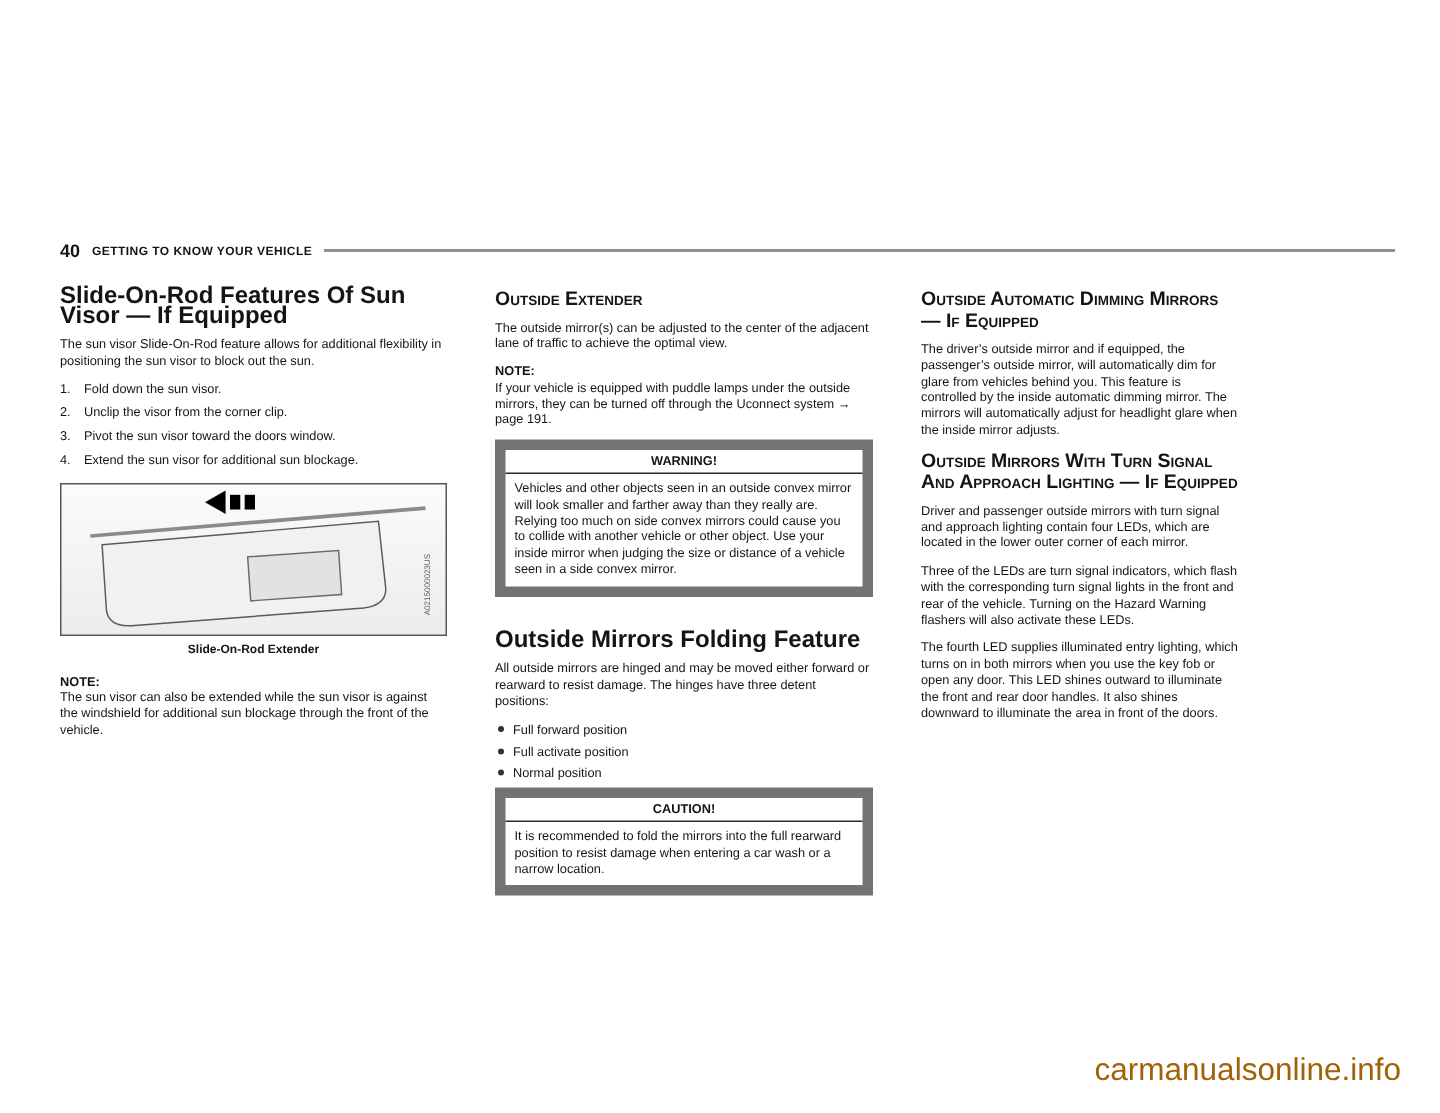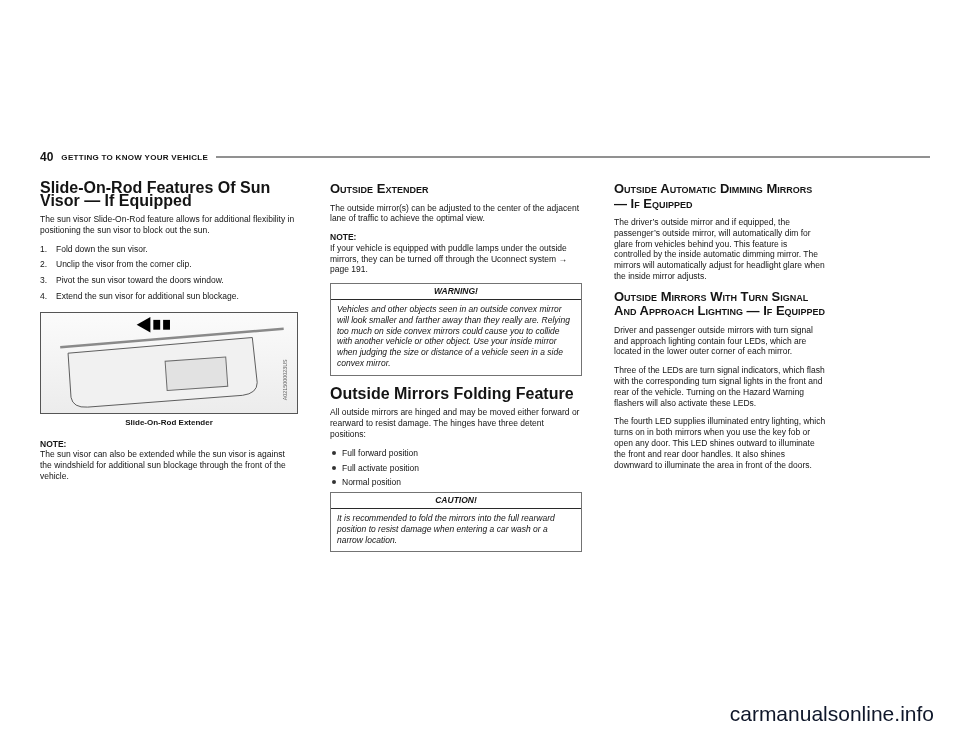--- a/index.html
+++ b/index.html
@@ -2,21 +2,21 @@
 <html><head>
 <meta charset="utf-8">
 <style>
   * { box-sizing: border-box; }
   html, body { margin: 0; padding: 0; }
   body {
     width: 960px; height: 742px; position: relative; overflow: hidden;
     background: #ffffff; color: #141414;
     font-family: "Liberation Sans", sans-serif;
   }
-  .page { position: absolute; left: 40px; top: 150px; width: 890px; }
+  .page { position: absolute; left: 40px; top: 160px; width: 890px; }
 
   .header-row { display: flex; align-items: center; }
   .page-num { font-size: 12px; font-weight: 700; margin-right: 8px; }
   .chapter { font-size: 8px; font-weight: 700; letter-spacing: .3px; }
   .header-rule { flex: 1; height: 2px; background: #919191; margin-left: 8px; }
 
   .columns { display: flex; margin-top: 18px; }
   .col { font-size: 8.5px; line-height: 10.8px; }
   .col1 { width: 258px; margin-right: 32px; }
   .col2 { width: 252px; margin-right: 32px; }
@@ -30,31 +30,31 @@
 
   .steps { margin: 2px 0 0; }
   .step { display: flex; margin-bottom: 5px; }
   .step-num { width: 16px; flex: none; }
 
   .fig { margin: 10px 0 0; }
   .fig-box { border: 1px solid #555; background: linear-gradient(180deg, #fbfbfb, #ececec);
              height: 102px; display: flex; align-items: center; justify-content: center; }
   .fig-caption { text-align: center; font-weight: 700; font-size: 8px; margin: 4px 0 10px; }
 
-  .alert { border: 1px solid #737373; margin: 4px 0 12px; font-style: italic; }
+  .alert { border: 7px solid #737373; margin: 4px 0 23px; }
   .alert-title { font-weight: 700; font-size: 8.5px; text-align: center; padding: 2px 0;
                  border-bottom: 1px solid #2a2a2a; }
   .alert-body { padding: 4px 6px 6px; }
 
   .bullets { margin: 0 0 4px; }
   .bullet { display: flex; margin-bottom: 4px; text-align: right; }
   .bullet-dot { width: 4px; height: 4px; border-radius: 50%; background: #333;
                 flex: none; margin: 3px 6px 0 2px; }
 
-  .watermark { position: absolute; right: 26px; bottom: 16px; font-size: 21px; color: #0f172a; }
+  .watermark { position: absolute; right: 26px; bottom: 16px; font-size: 21px; color: #a16207; }
 </style>
 </head>
 <body>
 
 <div class="page">
 
   <div class="header-row">
     <span class="page-num">40</span>
     <span class="chapter">GETTING TO KNOW YOUR VEHICLE</span>
     <div class="header-rule"></div>

